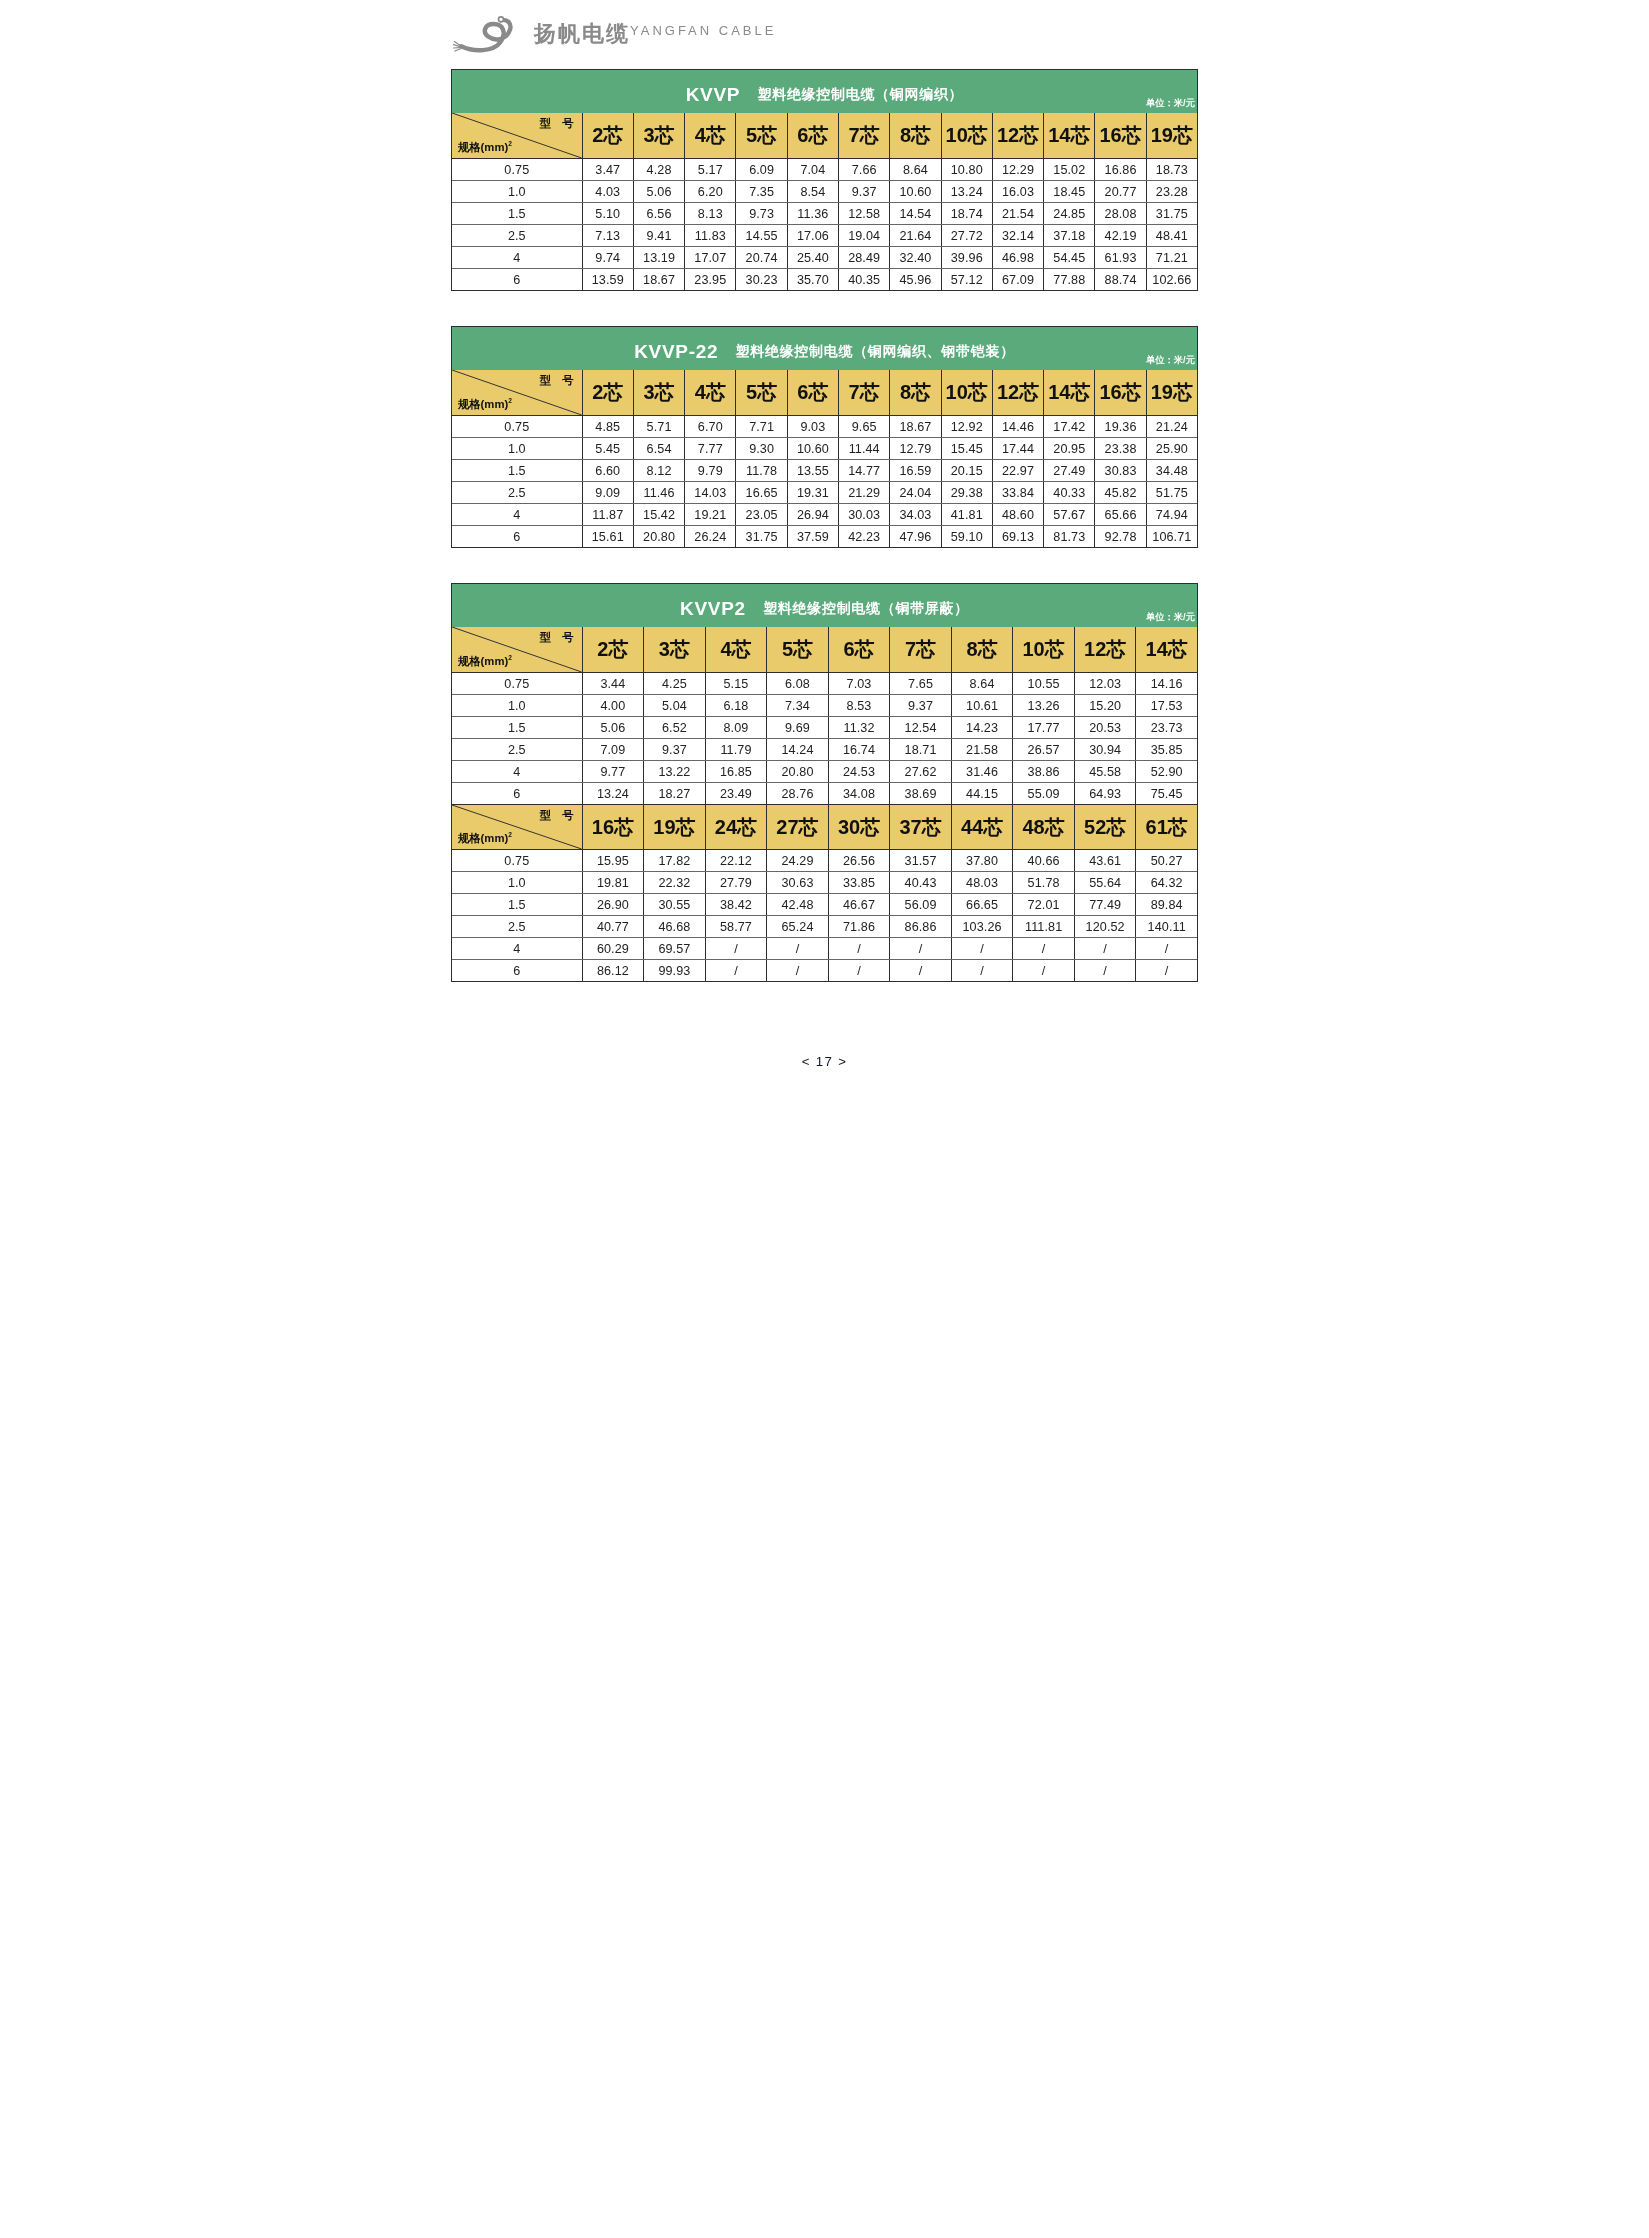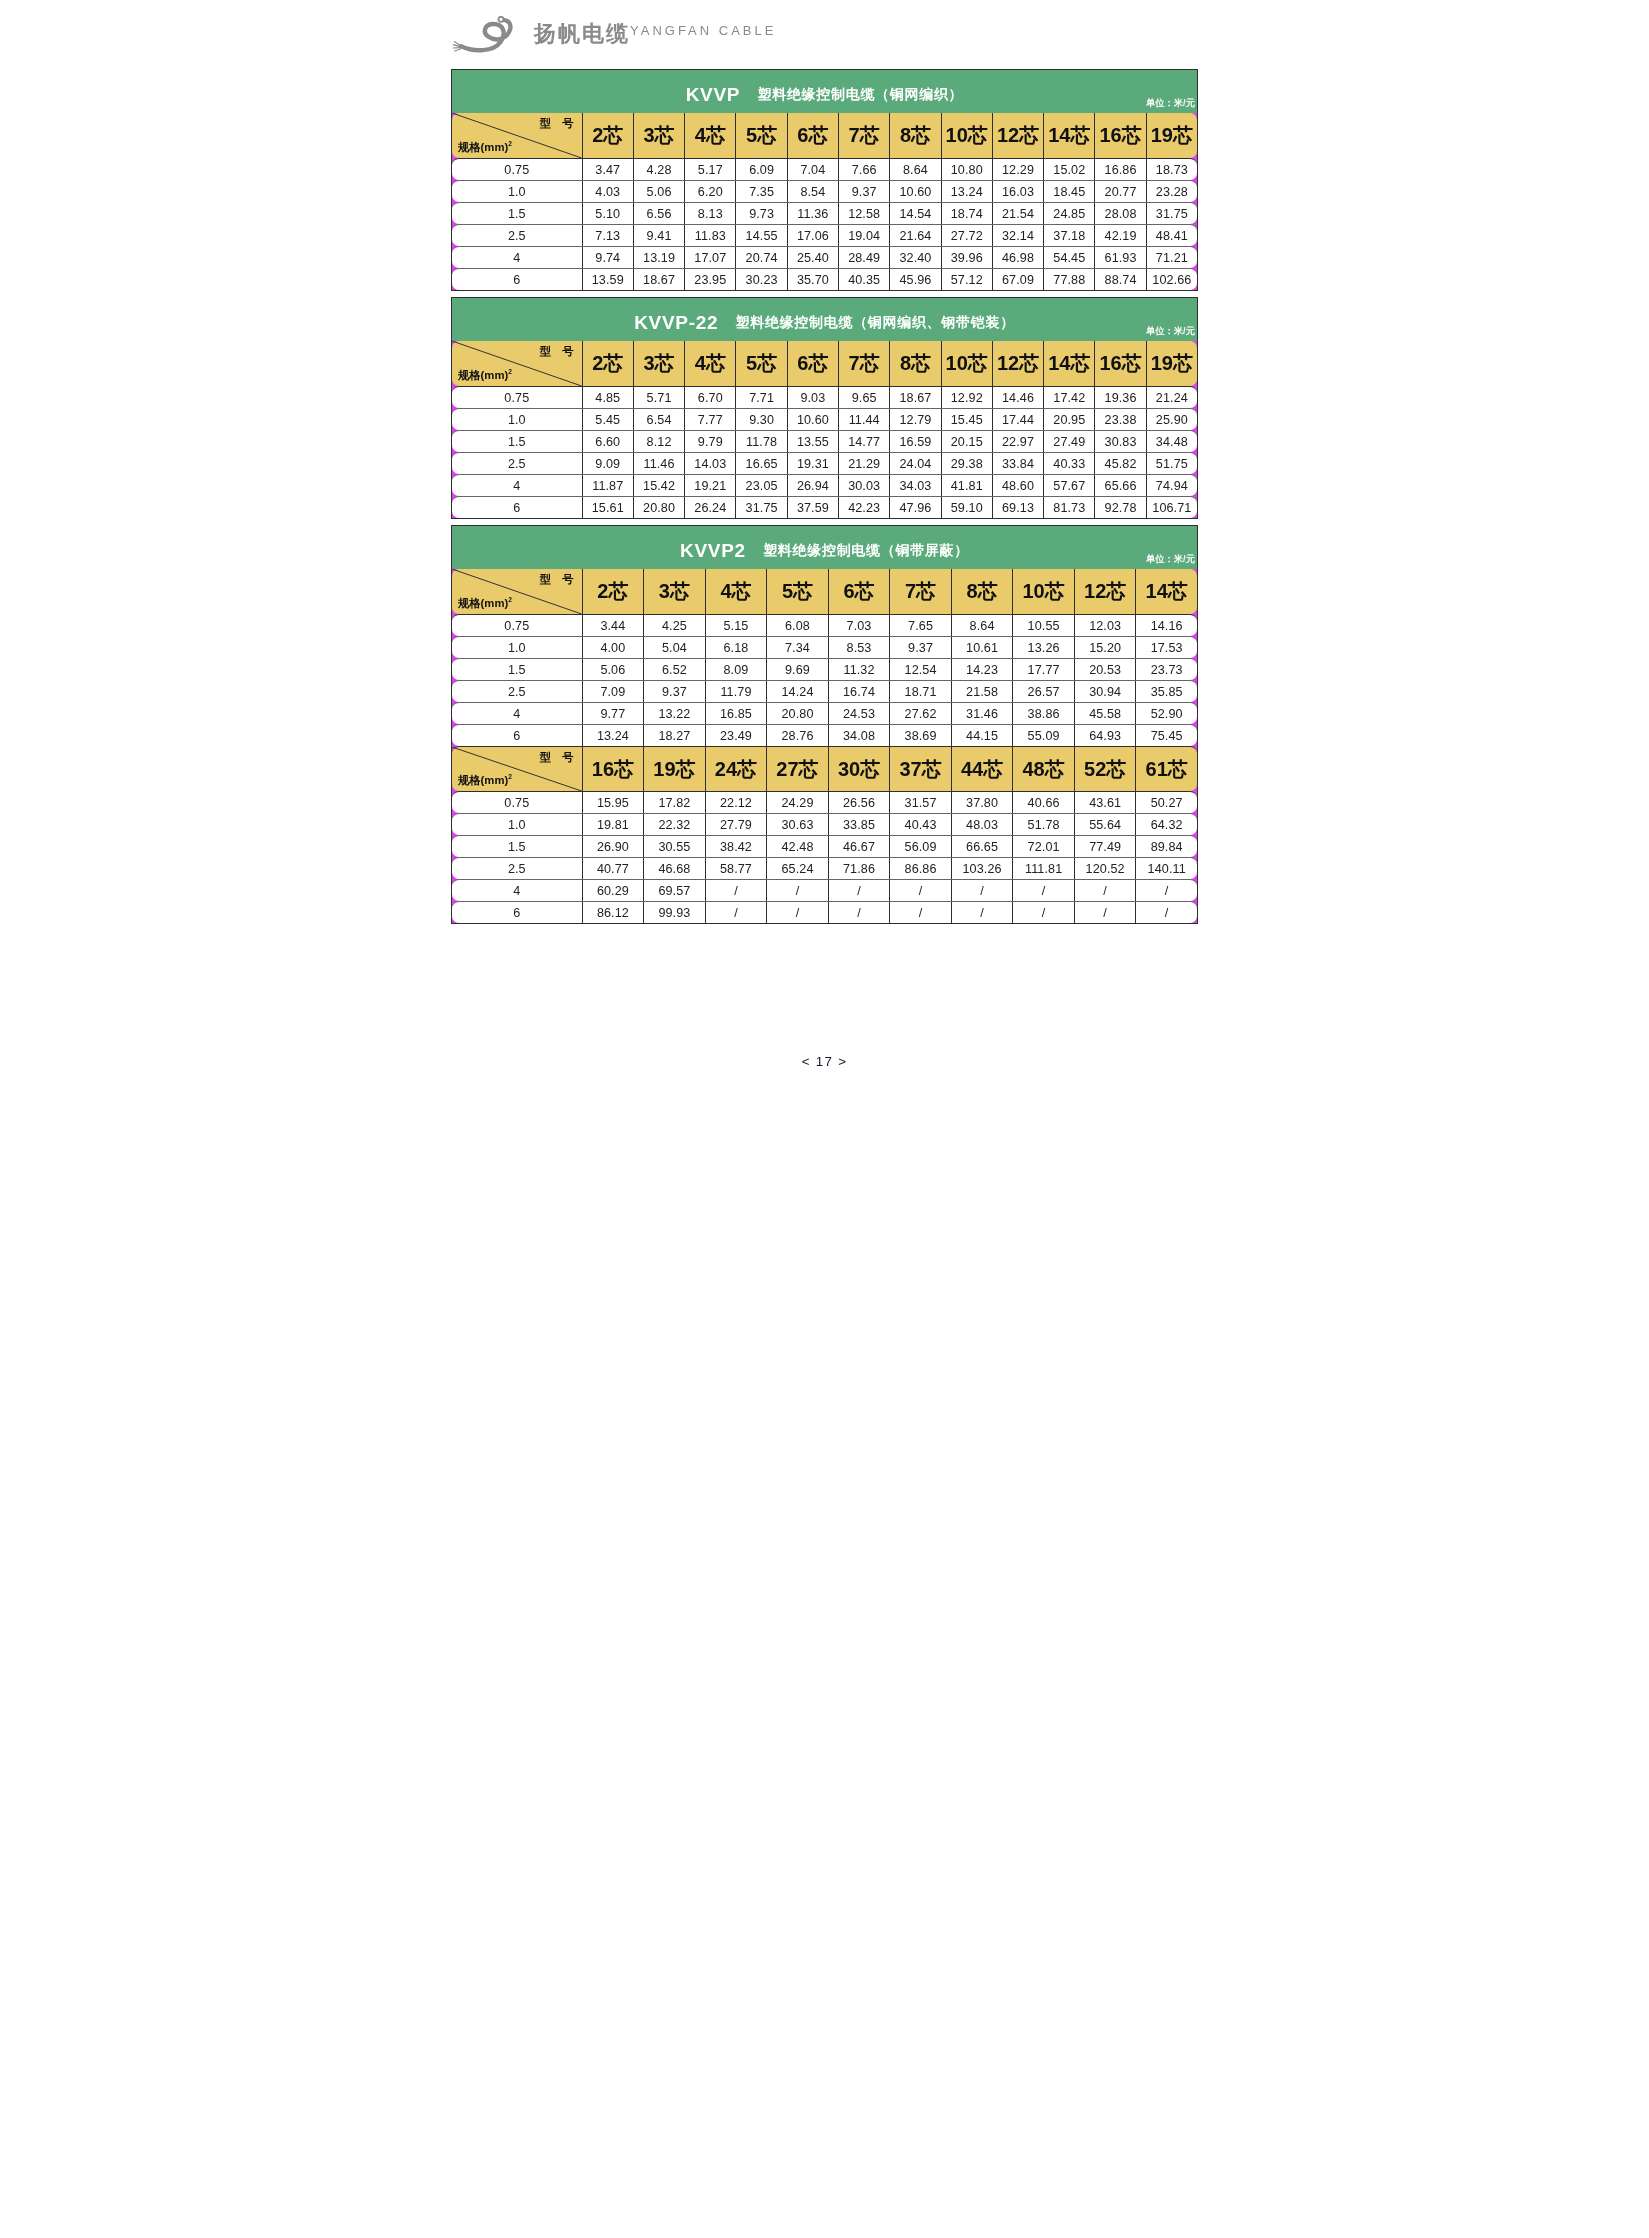--- a/index.html
+++ b/index.html
@@ -35,22 +35,22 @@
   .logo-cn{
     font-size:22px;font-weight:bold;color:var(--gray);letter-spacing:2px;
   }
   .logo-en{
     font-size:13px;color:var(--gray);letter-spacing:3px;margin-top:2px;
   }
   
   .tables{padding:69px 39px 0 39px;}
   .price-table{
     border:1.3px solid var(--line-dark);
-    margin-bottom:6px;
-    background:#d946ef;
+    margin-bottom:35px;
+    background:#84cc16;
   }
   .table-title-bar{
     height:43px;
     background:var(--green);
     color:#fff;
     display:flex;flex-direction:column;
     position:relative;
   }
   .title-line{
     flex:1;
@@ -63,21 +63,21 @@
   }
   .title-text{
     font-size:14px;font-weight:bold;letter-spacing:0.7px;
   }
   .unit{
     position:absolute;
     right:2px;bottom:2.7px;
     font-size:9.3px;font-weight:bold;
   }
   
-  .grid .row{display:flex;width:100%;border-radius:7px;}
+  .grid .row{display:flex;width:100%;}
   .grid .row + .row{border-top:0.7px solid var(--line-mid);}
   .grid .row.header-row + .row{border-top:0.7px solid var(--line-dark);}
   .grid .row.header-row{border-top:0.7px solid var(--line-dark);}
   .grid .row:first-child{border-top:none;}
   .header-row{height:45px;background:var(--yellow);}
   .data-row{height:22px;background:#fff;}
   .cell{
     display:flex;align-items:center;justify-content:center;
     border-left:0.7px solid var(--line-dark);
     min-width:0;

